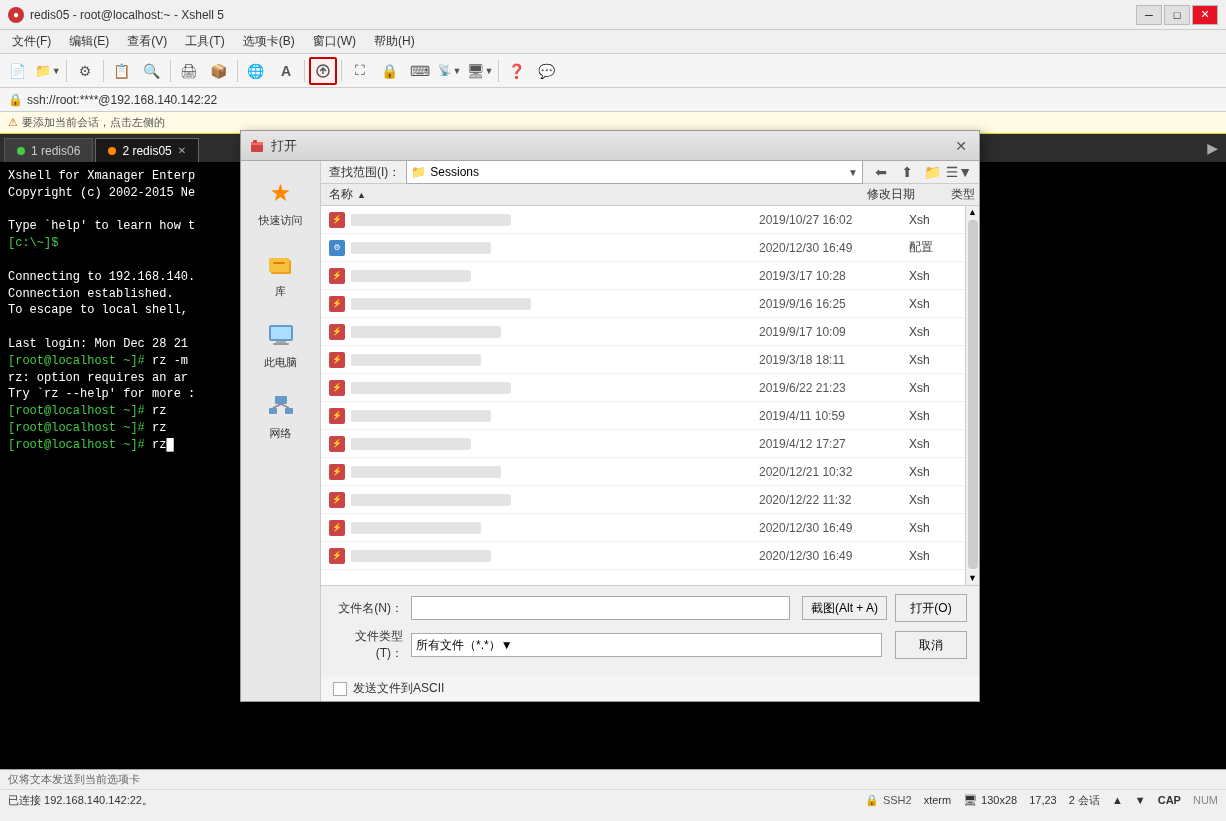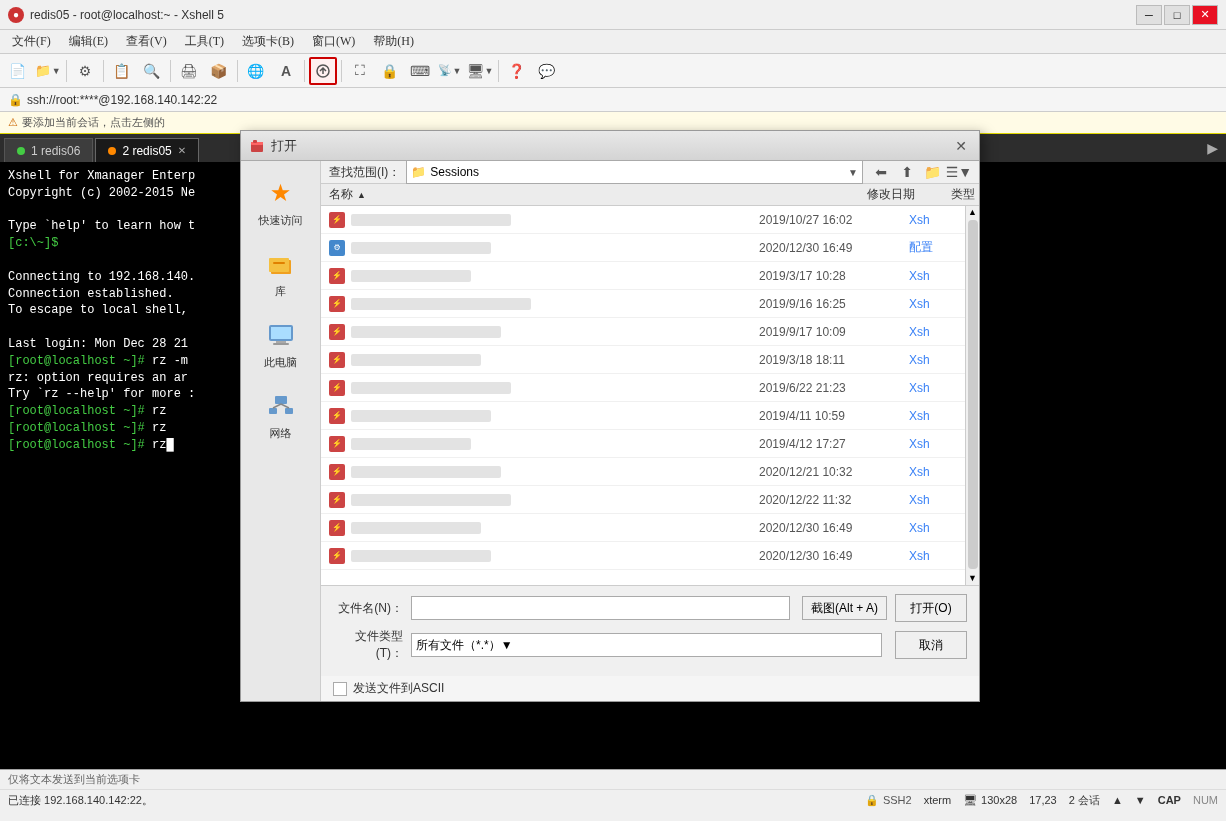--- a/index.html
+++ b/index.html
@@ -55,21 +55,20 @@
 
     
     .menu-bar {
       background: #f0f0f0;
       height: 24px;
       display: flex;
       align-items: center;
       padding: 0 4px;
       border-bottom: 1px solid #ccc;
       gap: 2px;
-      font-family: Liberation Serif, serif;
     }
     .menu-item {
       padding: 2px 8px;
       font-size: 12px;
       color: #333;
       cursor: pointer;
     }
 
     
     .toolbar {
@@ -396,21 +395,21 @@
       gap: 6px;
       overflow: hidden;
     }
     .file-name-text {
       background: #d0d0d0;
       height: 12px;
       border-radius: 2px;
       opacity: 0.6;
     }
     .file-cell-date { width: 150px; padding: 0 4px; color: #555; }
-    .file-cell-type { width: 60px; padding: 0 4px; color: #3b82f6; overflow: hidden; }
+    .file-cell-type { width: 60px; padding: 0 4px; color: #404040; overflow: hidden; }
     .file-icon-xsh {
       width: 16px; height: 16px;
       background: #cc4444;
       border-radius: 2px;
       display: flex;
       align-items: center;
       justify-content: center;
       font-size: 8px;
       color: white;
       flex-shrink: 0;

